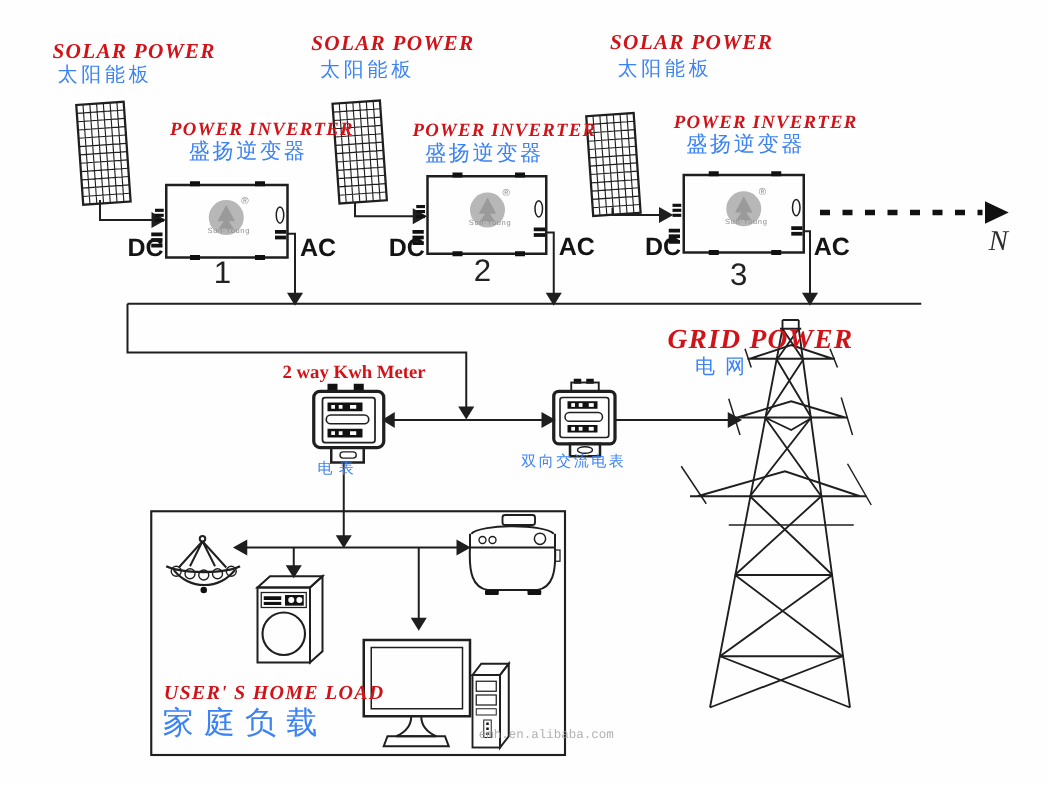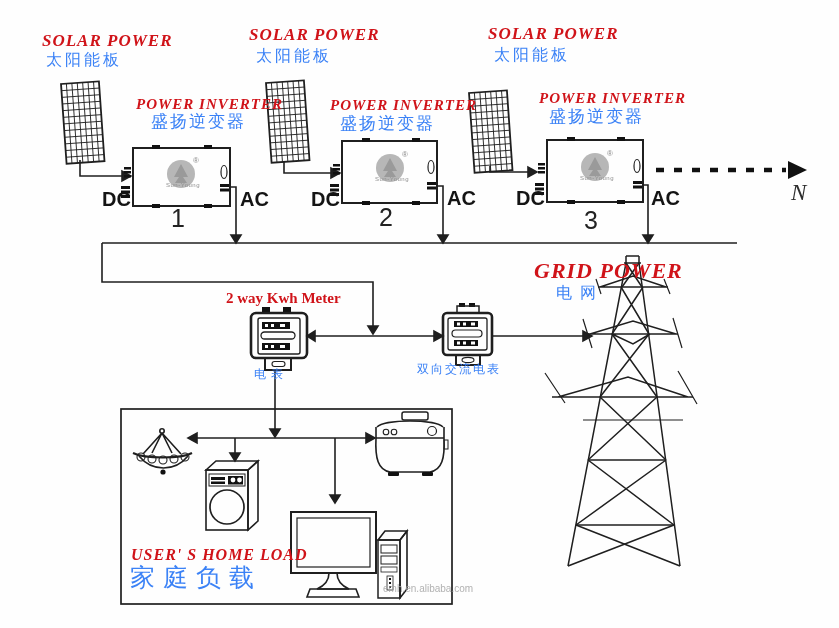--- a/index.html
+++ b/index.html
@@ -8,21 +8,21 @@
   #art{position:absolute;left:0;top:0;}
   .lbl{position:absolute;white-space:nowrap;line-height:1;}
   .red{color:#d01319;font-weight:bold;font-family:"Liberation Serif",serif;}
   .it{font-style:italic;letter-spacing:1px;}
   .cn{color:#3b82f6;font-family:"DejaVu Sans",sans-serif;}
   .dcac{font-family:"Liberation Sans",sans-serif;font-weight:bold;color:#141414;font-size:20px;letter-spacing:0;}
   .num{font-family:"Liberation Sans",sans-serif;font-size:25px;color:#222;}
   .nlab{font-family:"Liberation Serif",serif;font-style:italic;font-size:23px;color:#2e2e2e;}
   .brand{position:absolute;font-size:6px;color:#8f8f8f;font-family:"Liberation Sans",sans-serif;letter-spacing:.5px;}
   .reg{position:absolute;font-size:8px;color:#8a8a8a;}
-  .wm{position:absolute;font-size:10px;color:rgba(165,165,165,.85);font-family:Liberation Sans, sans-serif;text-align:center;}
+  .wm{position:absolute;font-size:10px;color:rgba(165,165,165,.85);font-family:Liberation Mono, monospace;text-align:center;}
 </style>
 </head>
 <body>
 
 <div id="stage">
 
 <svg id="art" width="839" height="628" viewBox="0 0 839 628" fill="none" stroke="#1f1f1f" stroke-width="1.6">
 
   <g transform="translate(61,84) rotate(-4)">
     <rect x="0" y="0" width="38" height="80" stroke-width="1.8"></rect>

